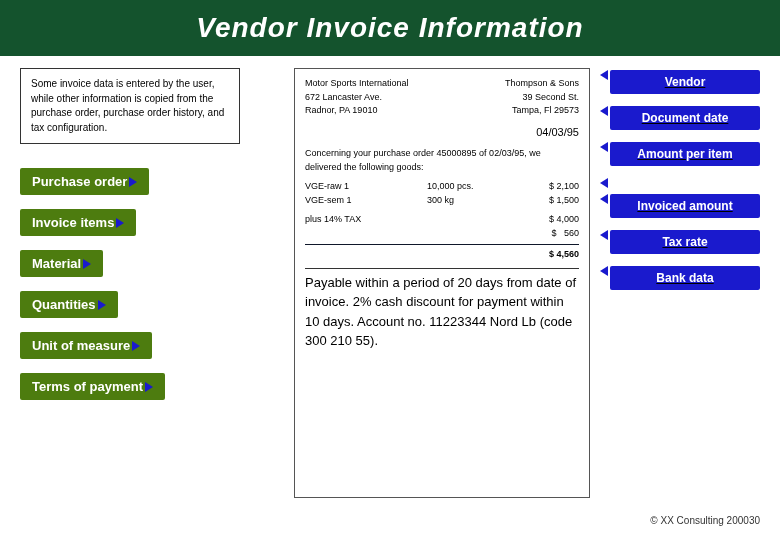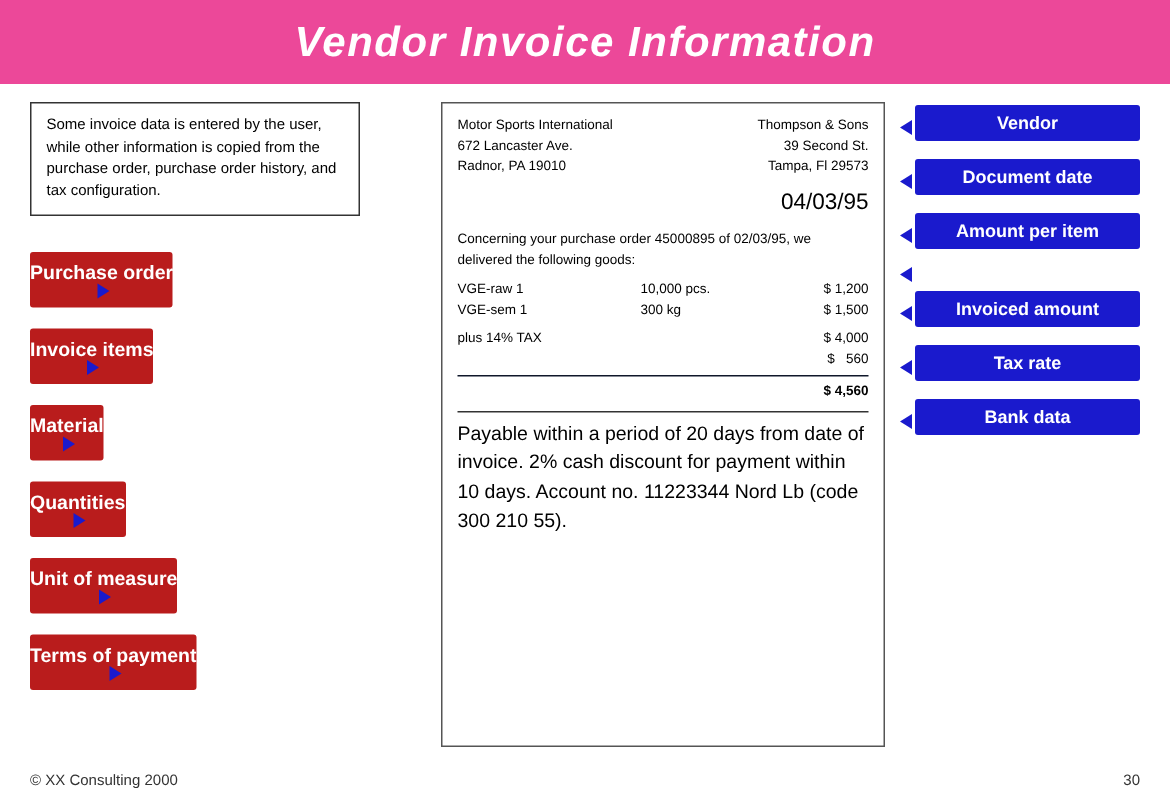--- a/index.html
+++ b/index.html
@@ -7,21 +7,21 @@
       width: 780px;
       height: 540px;
       background: #fff;
       font-family: Arial, sans-serif;
       overflow: hidden;
       position: relative;
     }
 
     
     .header {
-      background: #ec4899;
+      background: #14532d;
       width: 100%;
       padding: 12px 0;
       text-align: center;
     }
     .header h1 {
       color: #fff;
       font-size: 28px;
       font-weight: bold;
       font-style: italic;
       letter-spacing: 1px;
@@ -50,29 +50,28 @@
       border: 1px solid #333;
       padding: 8px 10px;
       font-size: 10px;
       line-height: 1.45;
       color: #000;
       margin-bottom: 16px;
     }
 
     
     .left-label {
-      background: #b91c1c;
+      background: #4d7c0f;
       color: #fff;
       font-weight: bold;
       font-size: 13px;
-      padding: 6px 0;
+      padding: 6px 12px;
       border-radius: 2px;
       display: flex;
       align-items: center;
-      flex-direction: column;
     }
 
     
     .center-panel {
       flex: 1;
       display: flex;
       flex-direction: column;
       position: relative;
       padding-left: 44px;
     }
@@ -102,21 +101,21 @@
     .invoice-vendor-addr {
       font-size: 9px;
       line-height: 1.5;
       text-align: right;
     }
 
     .invoice-meta {
       display: flex;
       justify-content: space-between;
       margin-bottom: 6px;
-      font-size: 15px;
+      font-size: 11px;
     }
 
     .invoice-body {
       font-size: 9px;
       line-height: 1.6;
     }
 
     .invoice-items-row {
       display: flex;
       justify-content: space-between;
@@ -172,21 +171,21 @@
       font-size: 12px;
       padding: 5px 10px;
       border-radius: 2px;
       margin-bottom: 6px;
       text-align: center;
     }
 
     
     .footer {
       display: flex;
-      justify-content: space-between;
+      justify-content: flex-end;
       padding: 4px 20px;
       font-size: 10px;
       color: #333;
       height: 28px;
       align-items: center;
     }
 
     
     .label-row {
       display: flex;
@@ -209,22 +208,23 @@
       height: 0;
       border-top: 5px solid transparent;
       border-bottom: 5px solid transparent;
       border-right: 8px solid #1a1acd;
       display: inline-block;
       margin-right: 2px;
     }
 
     .right-label-wrap {
       display: flex;
-      align-items: center;
-      margin-bottom: 6px;
+      align-items: flex-start;
+      margin-bottom: 6px;
+      text-decoration: underline;
     }
   </style>
 </head>
 <body>
 
 <div class="header">
   <h1>Vendor Invoice Information</h1>
 </div>
 
 <div class="main">
@@ -306,21 +306,21 @@
         <div class="invoice-items-row">
           <div class="invoice-items-left">
             <div>VGE-raw 1</div>
             <div>VGE-sem 1</div>
           </div>
           <div class="invoice-items-left">
             <div>10,000 pcs.</div>
             <div>300 kg</div>
           </div>
           <div class="invoice-items-right">
-            <div>$ 1,200</div>
+            <div>$ 2,100</div>
             <div>$ 1,500</div>
           </div>
         </div>
 
         <div class="invoice-tax-row">
           <div>plus 14% TAX</div>
           <div style="text-align:right;white-space:pre;">$ 4,000
 $   560</div>
         </div>
 

